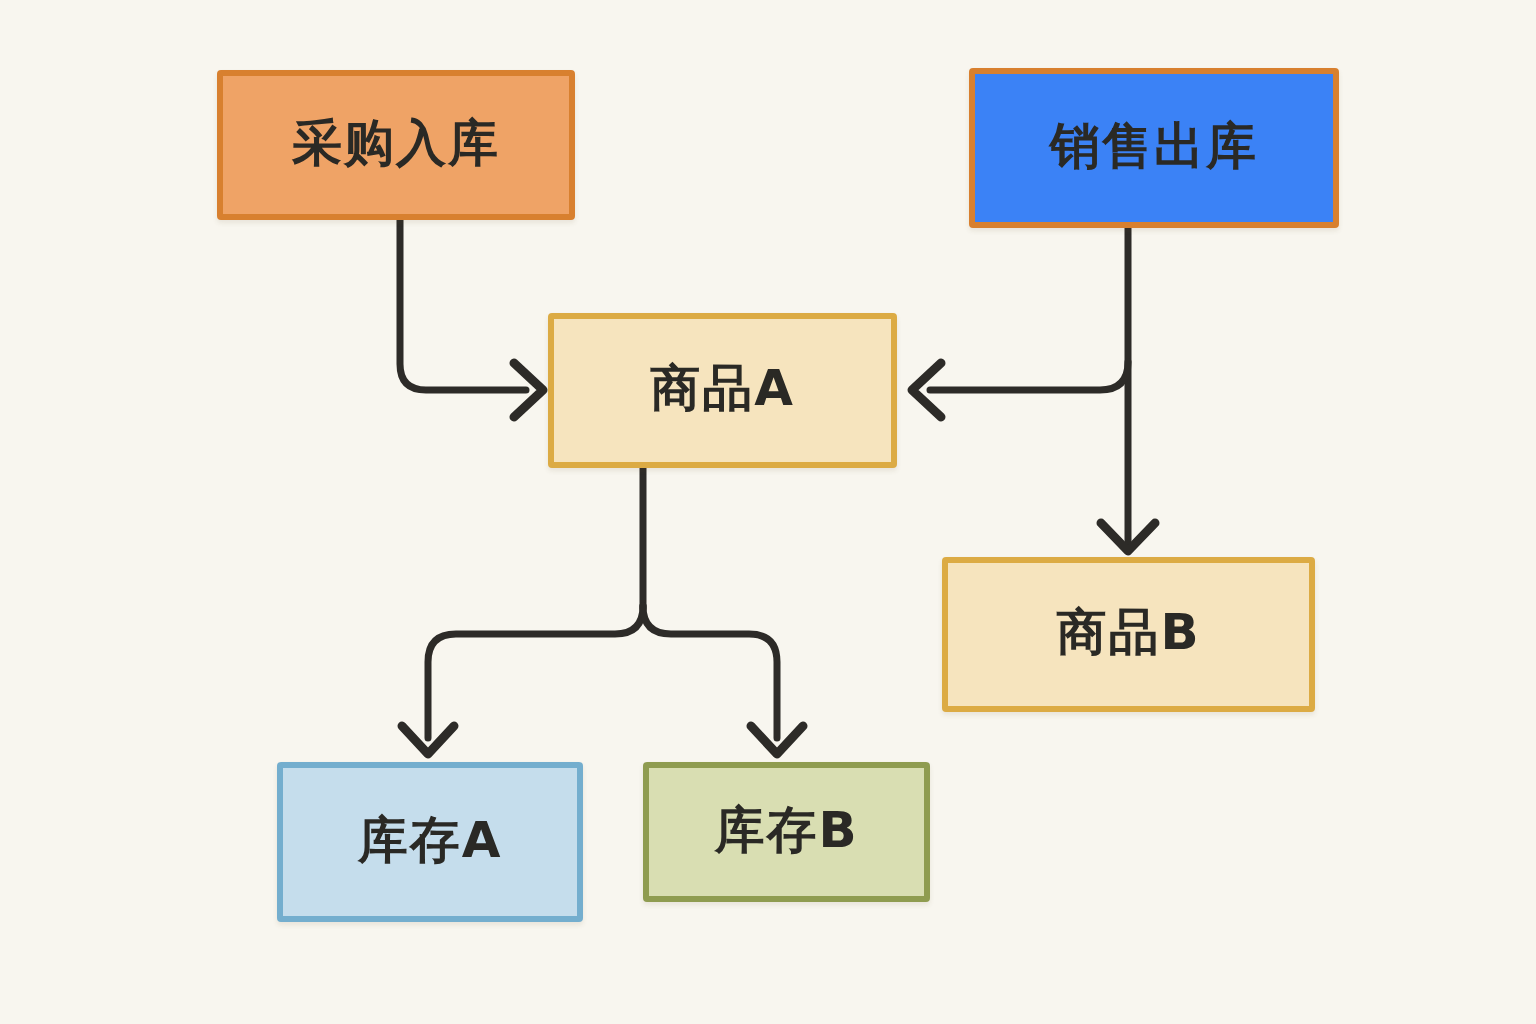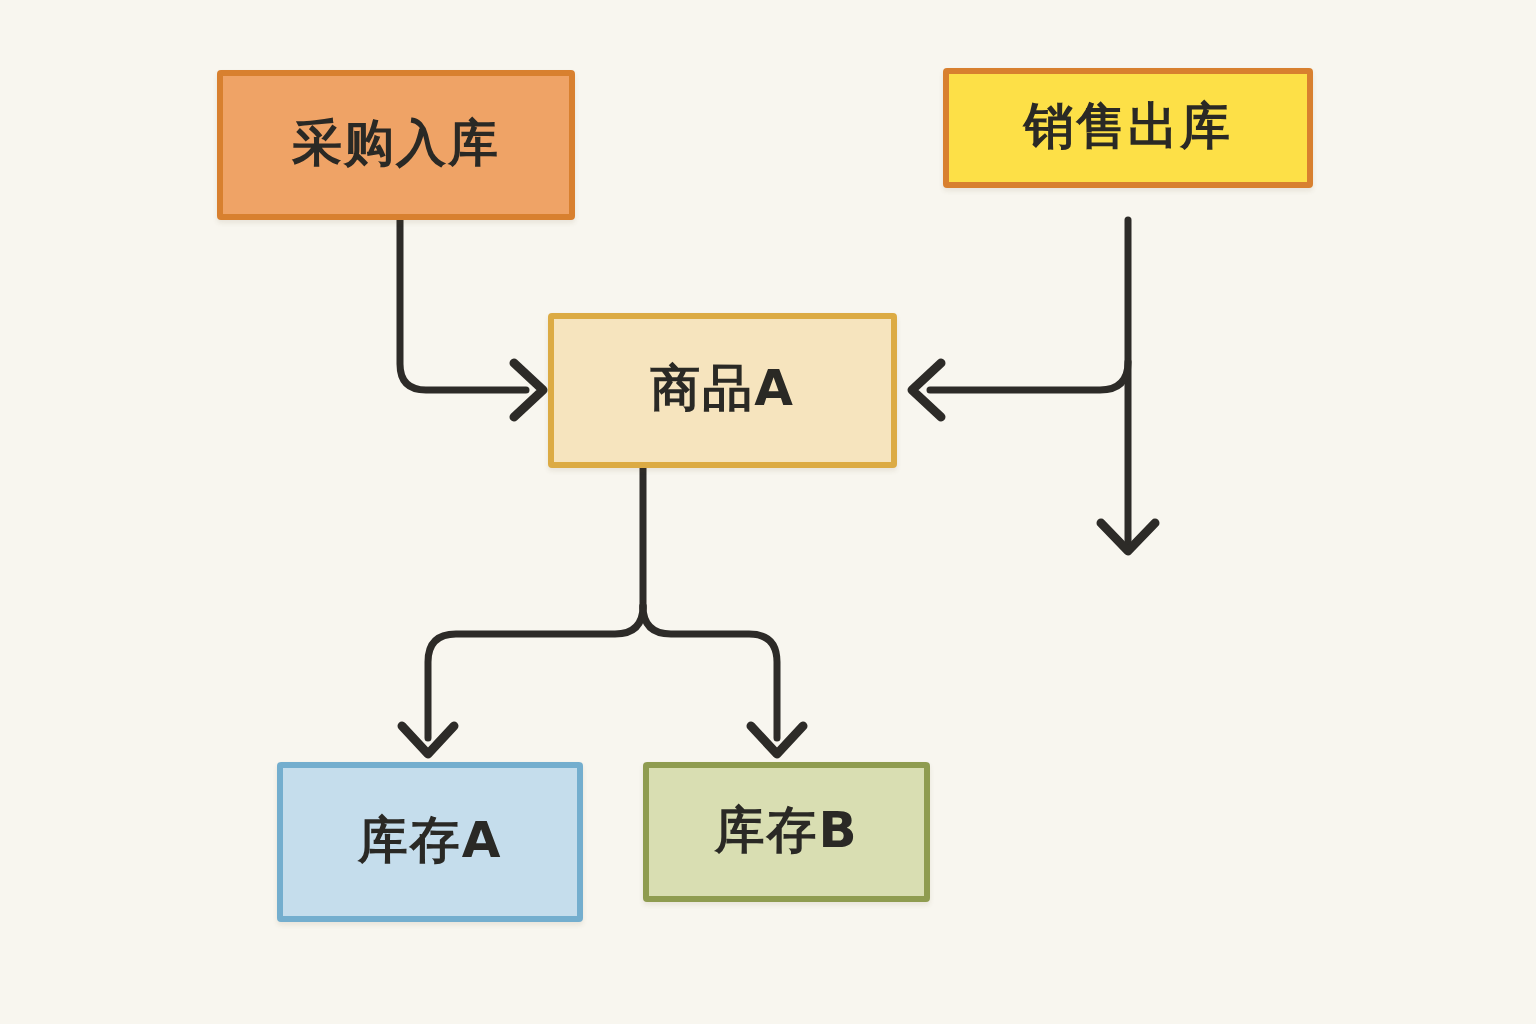--- a/index.html
+++ b/index.html
@@ -34,22 +34,22 @@
     font-weight: 700;
     color: #2a2925;
     letter-spacing: 2px;
     box-shadow: 0 3px 5px rgba(95, 75, 40, 0.10);
   }
   .node-purchase-inbound {
     left: 217px; top: 70px; width: 358px; height: 150px;
     background: #efa366; border: 6px solid #d8802f;
   }
   .node-sales-outbound {
-    left: 943px; top: 68px; width: 370px; height: 120px;
-    background: #fde047; border: 6px solid #d8802f;
+    left: 969px; top: 68px; width: 370px; height: 160px;
+    background: #3b82f6; border: 6px solid #d8802f;
   }
   .node-product-a {
     left: 548px; top: 313px; width: 349px; height: 155px;
     background: #f6e4be; border: 6px solid #dcab44;
   }
   .node-product-b {
     left: 942px; top: 557px; width: 373px; height: 155px;
     background: #f6e4be; border: 6px solid #dcab44;
   }
   .node-stock-a {
@@ -103,20 +103,23 @@
   </div>
 
   <div class="node node-sales-outbound">
     <span class="node-label">销售出库</span>
   </div>
 
   <div class="node node-product-a">
     <span class="node-label">商品A</span>
   </div>
 
+  <div class="node node-product-b">
+    <span class="node-label">商品B</span>
+  </div>
 
   <div class="node node-stock-a">
     <span class="node-label">库存A</span>
   </div>
 
   <div class="node node-stock-b">
     <span class="node-label">库存B</span>
   </div>
 
 </div>

